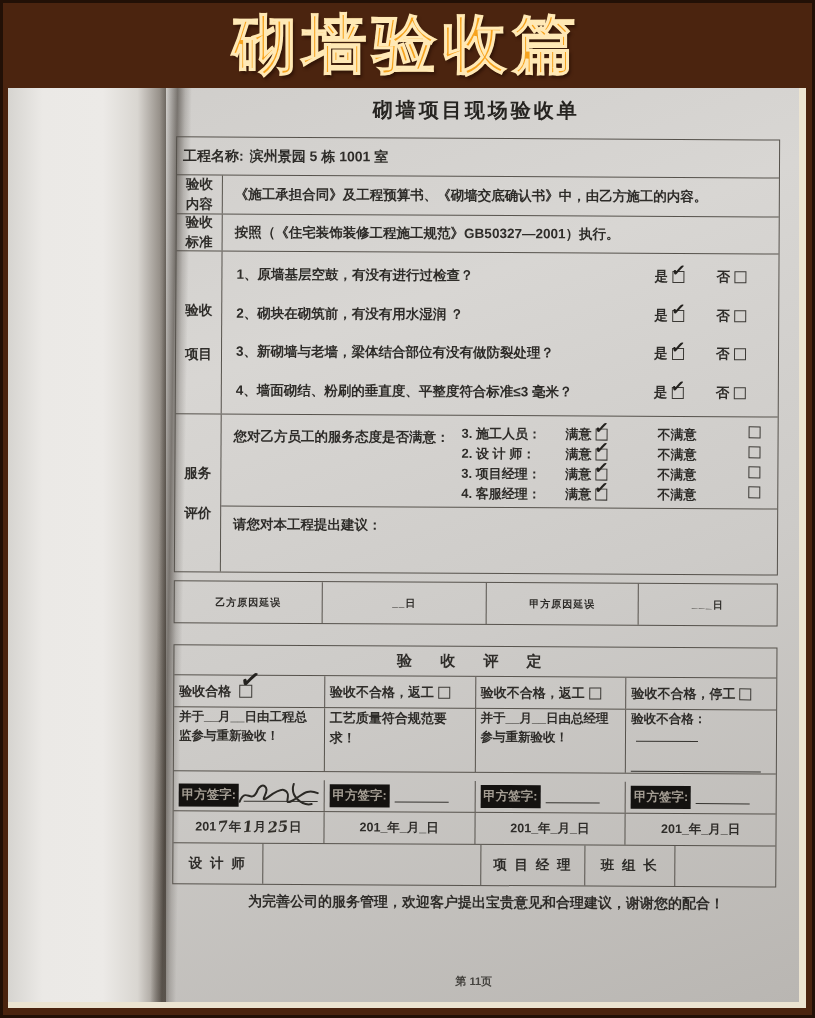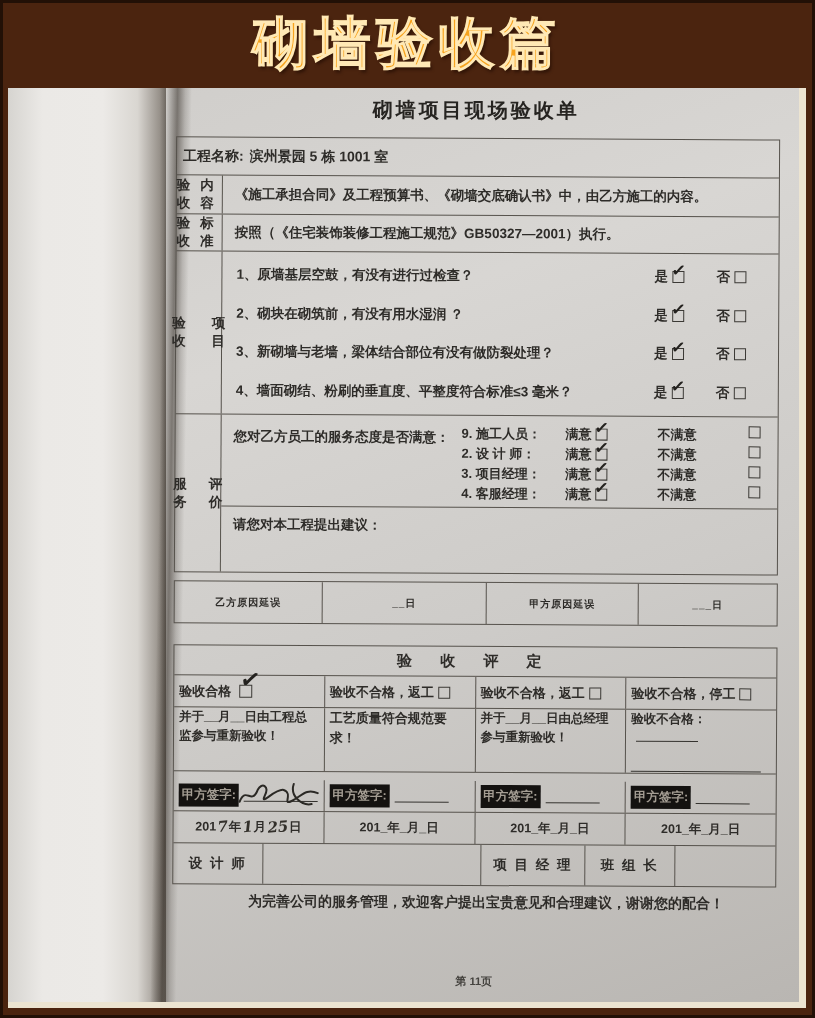--- a/index.html
+++ b/index.html
@@ -3,21 +3,21 @@
 <meta charset="utf-8">
 <style>
   * { margin:0; padding:0; box-sizing:border-box; }
   html,body { width:815px; height:1018px; overflow:hidden; }
   body { background:#4b240f; font-family:"Liberation Sans",sans-serif; position:relative; }
   .frame-line { position:absolute; inset:0; border:3px solid #221006; pointer-events:none; z-index:50; }
 
   
   .banner { position:absolute; left:0; top:0; width:815px; height:88px;
             display:flex; align-items:center; justify-content:center; }
-  .banner-title { font-size:56px; font-weight:900; letter-spacing:6px; color:#f7a31d;
+  .banner-title { font-size:64px; font-weight:900; letter-spacing:6px; color:#f7a31d;
             -webkit-text-stroke:1px #ffe9b6;
             text-shadow:2px 3px 3px rgba(30,10,0,.55), 0 0 1px #ffdf9a; }
 
   
   .photo { position:absolute; left:8px; top:88px; width:798px; height:920px;
            background:linear-gradient(160deg,#cfcdca 0%,#d8d6d3 30%,#cdcbc8 60%,#b9b6b2 100%);
            border-right:7px solid #ece4d1; border-bottom:6px solid #ece4d1; overflow:hidden; }
   .left-page { position:absolute; left:0; top:0; bottom:0; width:158px;
            background:linear-gradient(to right,#d6d4d0 0%,#ebe9e6 22%,#eceae7 60%,#d9d6d1 82%,#97918a 96%,#6e6861 100%); }
   .gutter { position:absolute; left:150px; top:0; bottom:0; width:26px; transform:skewX(-1deg);
@@ -26,21 +26,21 @@
   
   .paper { position:absolute; left:160px; top:0; width:638px; height:920px;
            color:#2e2c29; transform:rotate(.3deg); }
   .ftitle { position:absolute; top:9px; left:0; width:612px; text-align:center;
            font-size:20px; font-weight:bold; letter-spacing:3px; color:#262421; }
 
   .tbl { position:absolute; left:6px; width:604px; border:1px solid #56524c; }
   .trow { display:flex; border-bottom:1px solid #56524c; }
   .trow:last-child { border-bottom:none; }
   .labcell { width:46px; flex:none; border-right:1px solid #56524c; display:flex;
-           flex-direction:row; align-items:center; justify-content:center;
+           flex-direction:column; align-items:center; justify-content:center;
            font-weight:bold; font-size:13.5px; gap:2px; }
   .ccell { flex:1; font-size:13.5px; font-weight:600; display:flex; align-items:center;
            padding:2px 8px 2px 12px; line-height:1.45; }
 
   #main-tbl { top:50px; }
   .r-project { height:38px; }
   .r-project .ccell { font-size:14px; font-weight:bold; padding-left:6px; }
   .r-content { height:39px; }
   .r-standard { height:37px; }
   .r-inspect { height:163px; }
@@ -69,21 +69,21 @@
   .cb .tick { display:none; position:absolute; left:-2px; top:-10px; font-size:17px;
         font-weight:bold; color:#24221f; transform:rotate(6deg); line-height:1; }
   .cb.on .tick { display:block; }
   .cb.big { width:13px; height:13px; }
   .cb.big .tick { font-size:24px; top:-18px; left:0px; transform:rotate(10deg); }
 
   
   #delay-tbl { top:494px; height:43px; display:flex; }
   .dcell { border-right:1px solid #56524c; display:flex; align-items:center; justify-content:center;
            font-size:10px; font-weight:bold; letter-spacing:1px; }
-  .dcell:last-child { border-right:none; }
+  .dcell:last-child { border-right:none;font-family:Liberation Mono, monospace; }
 
   
   #verdict-tbl { top:558px; }
   .v-head { height:30px; display:flex; align-items:center; justify-content:center;
            font-size:15px; font-weight:bold; letter-spacing:12px; border-bottom:1px solid #56524c; }
   .vrow { display:flex; border-bottom:1px solid #56524c; }
   .vrow:last-child { border-bottom:none; }
   .vcell { flex:1; border-right:1px solid #56524c; padding:0 5px; font-size:12.5px;
            font-weight:600; line-height:1.5; position:relative; }
   .vcell:last-child { border-right:none; }
@@ -218,21 +218,21 @@
       <div class="trow r-service">
         <div class="labcell" style="gap:22px">
           <span>服务</span>
           <span>评价</span>
         </div>
         <div class="sv-col">
           <div class="sv-top">
             <div class="sv-prompt">您对乙方员工的服务态度是否满意：</div>
             <div class="sv-roles">
               <div class="sv-role">
-                <span class="sv-name">9. 施工人员：</span>
+                <span class="sv-name">3. 施工人员：</span>
                 <span class="sv-sat">
                     <span>满意</span>
                     <span class="cb on">
                       <span class="tick">✓</span>
                     </span>
                   </span>
                 <span class="sv-unsat">
                     <span>不满意</span>
                     <span class="cb"></span>
                   </span>

